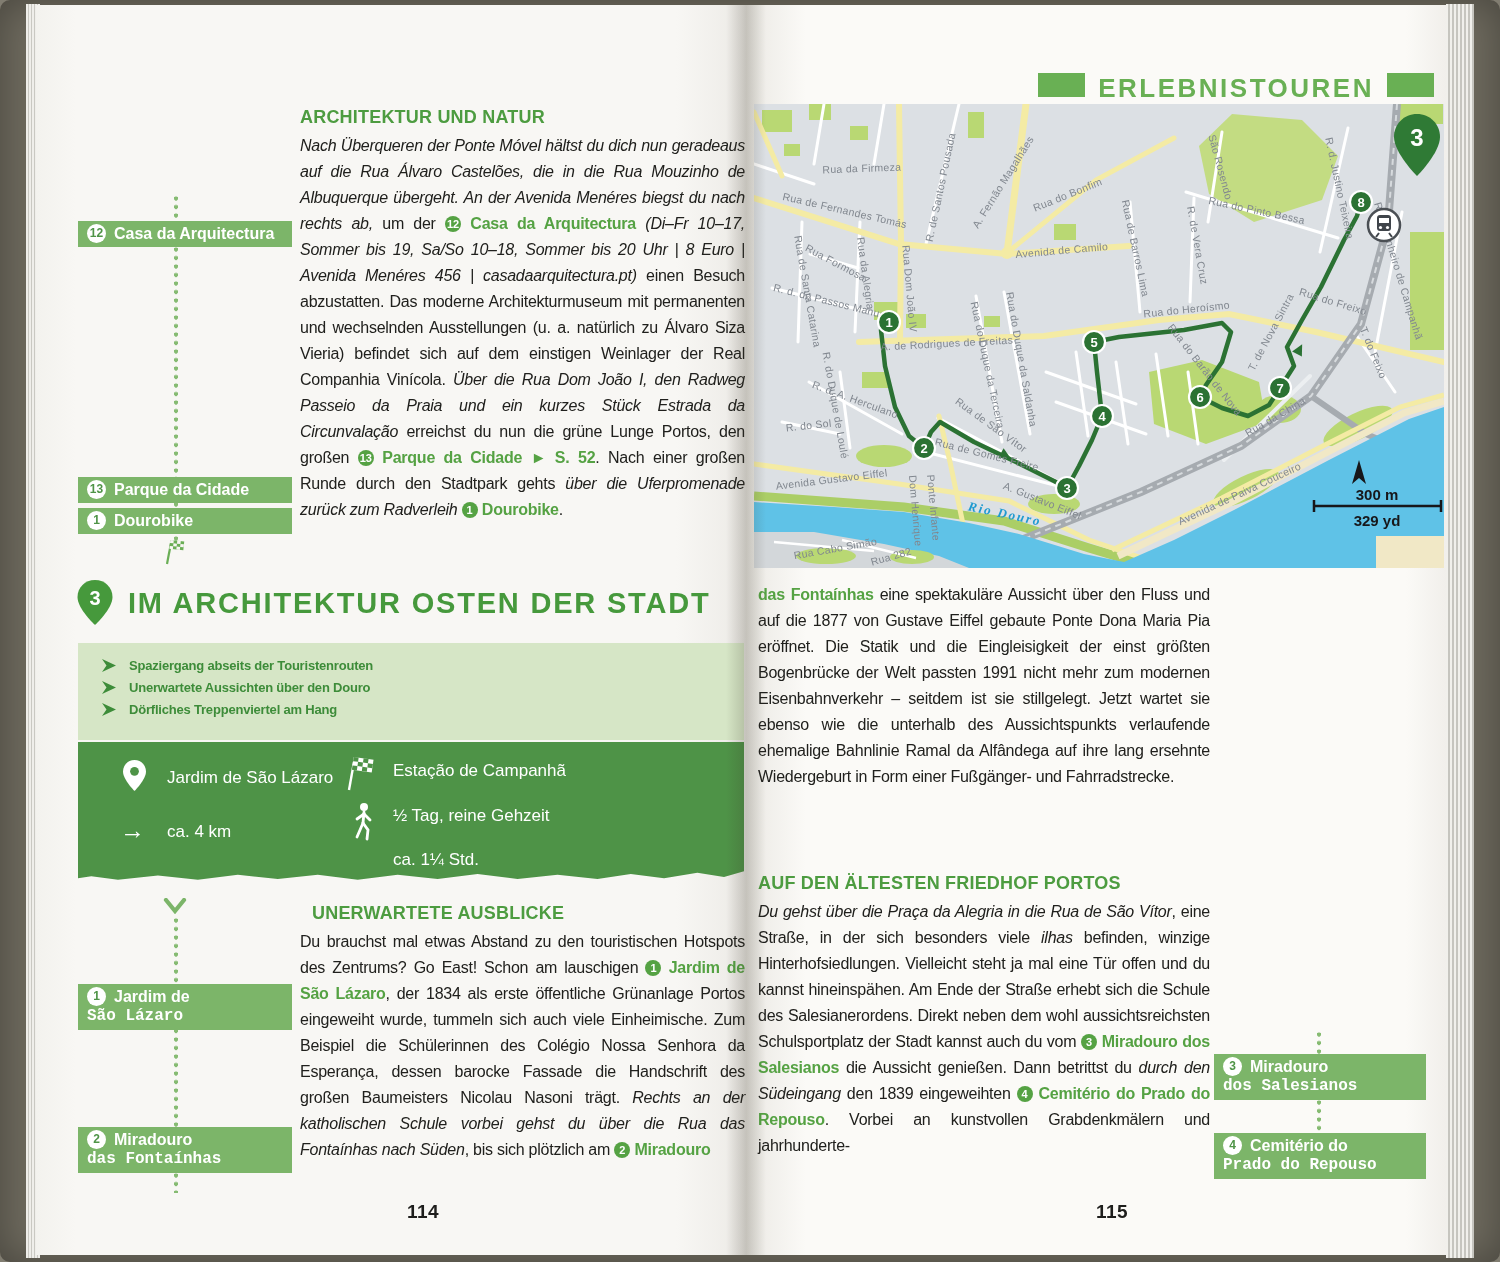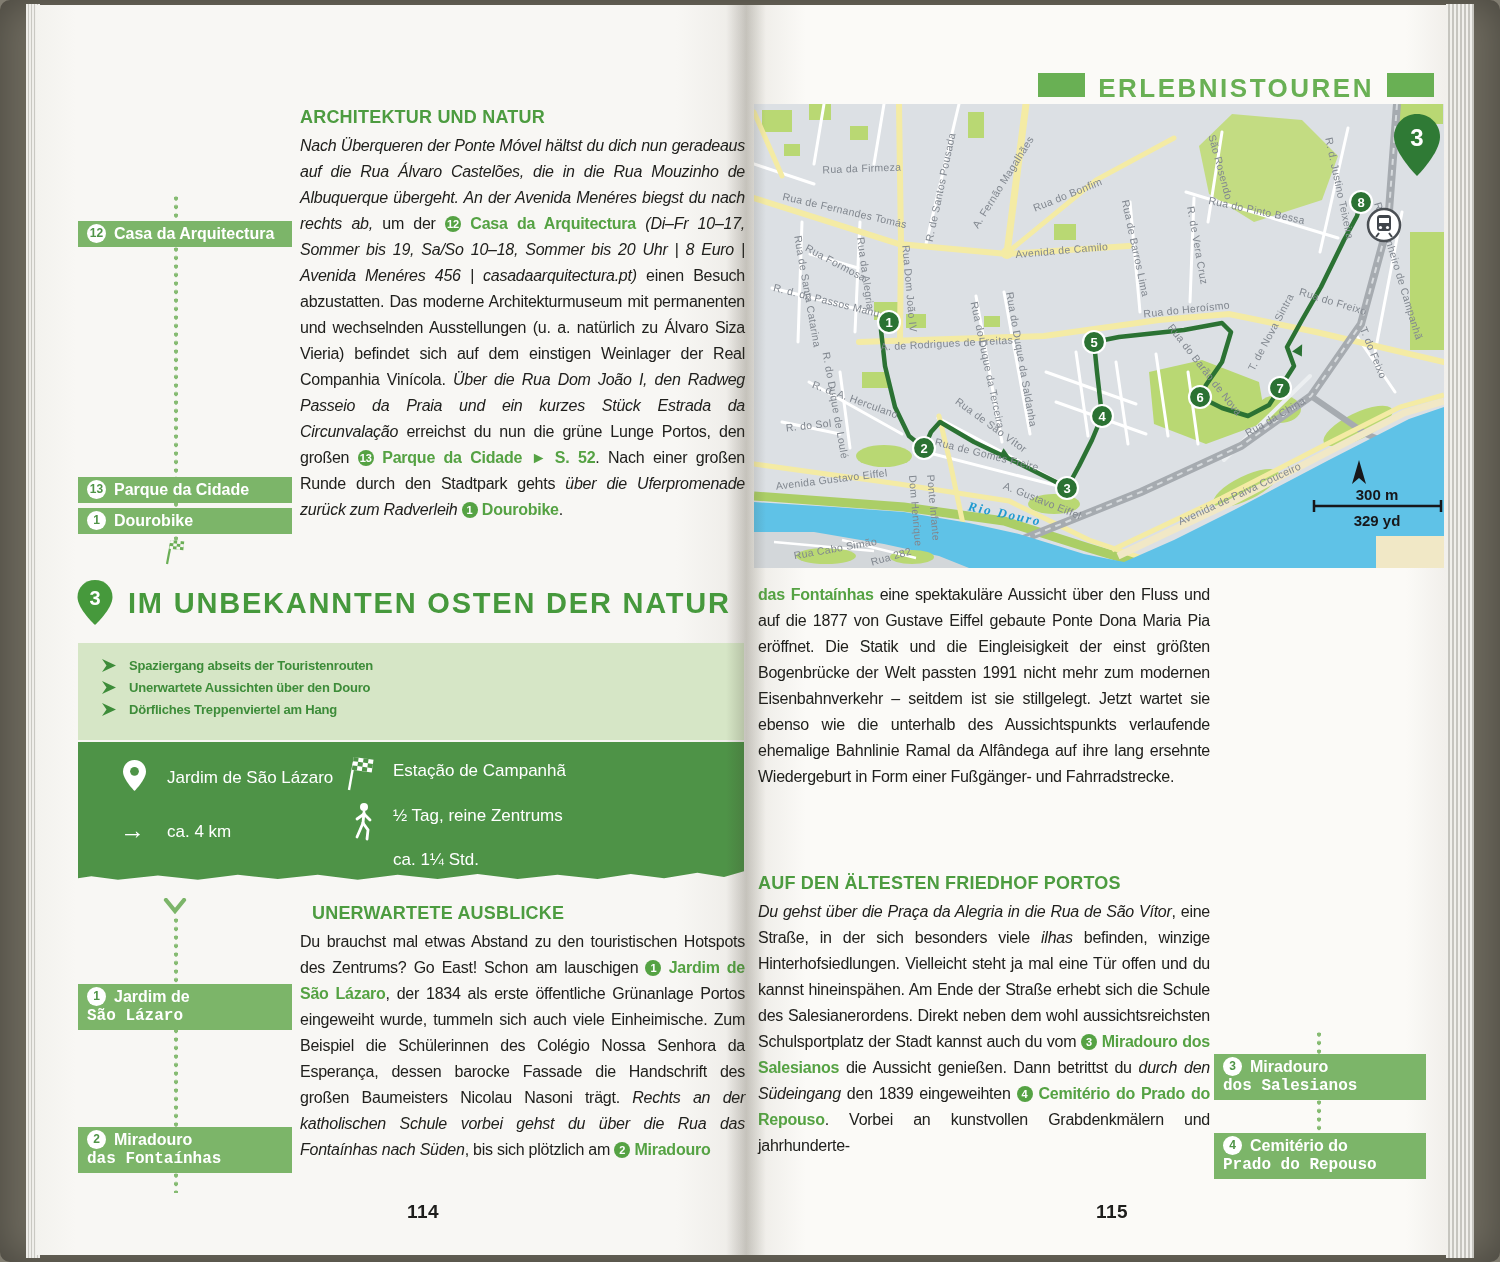--- a/index.html
+++ b/index.html
@@ -97,21 +97,21 @@
   </svg>
 
   <div class="h-green" style="left:264px;top:102px;">ARCHITEKTUR UND NATUR</div>
   <div class="para" style="left:264px;top:128px;width:445px;"><span class="seg-i">Nach Überqueren der Ponte Móvel hältst du dich nun geradeaus auf die Rua Álvaro Castelões, die in die Rua Mouzinho de Albuquerque übergeht. An der Avenida Menéres biegst du nach rechts ab, </span><span class="seg">um der </span><span class="seg-n">12</span><span class="seg-g"> Casa da Arquitectura </span><span class="seg-i">(Di–Fr 10–17, Sommer bis 19, Sa/So 10–18, Sommer bis 20 Uhr | 8 Euro | Avenida Menéres 456 | casadaarquitectura.pt)</span><span class="seg"> einen Besuch abzustatten. Das moderne Architekturmuseum mit permanenten und wechselnden Ausstellungen (u. a. natürlich zu Álvaro Siza Vieria) befindet sich auf dem einstigen Weinlager der Real Companhia Vinícola. </span><span class="seg-i">Über die Rua Dom João I, den Radweg Passeio da Praia und ein kurzes Stück Estrada da Circunvalação</span><span class="seg"> erreichst du nun die grüne Lunge Portos, den großen </span><span class="seg-n">13</span><span class="seg-g"> Parque da Cidade ► S. 52</span><span class="seg">. Nach einer großen Runde durch den Stadtpark gehts </span><span class="seg-i">über die Uferpromenade zurück zum Radverleih </span><span class="seg-n">1</span><span class="seg-g"> Dourobike</span><span class="seg">.</span></div>
 
   <div class="tour-row" style="left:40px;top:574px;">
     <svg width="38" height="48" viewBox="0 0 38 48">
       <path d="M19,1 C9,1 1.5,8.5 1.5,18 C1.5,30 19,46 19,46 C19,46 36.5,30 36.5,18 C36.5,8.5 29,1 19,1 Z" fill="#46993c"></path>
       <text x="19" y="26" text-anchor="middle" font-size="20" font-weight="bold" fill="#fff" font-family="Liberation Sans, sans-serif">3</text>
     </svg>
-    <span class="tour-title">IM UNBEKANNTEN OSTEN DER NATUR</span>
+    <span class="tour-title">IM ARCHITEKTUR OSTEN DER STADT</span>
   </div>
 
   <div class="lightbox" style="left:42px;top:638px;width:666px;height:97px;">
     <div style="height:8px;"></div>
     <div class="bullet-row">
       <svg width="15" height="13" viewBox="0 0 15 13">
           <path d="M0,0 L14,6.5 L0,13 L4.5,6.5 Z" fill="#3d8c39"></path>
         </svg>
       <span>Spaziergang abseits der Touristenrouten</span>
     </div>
@@ -153,21 +153,21 @@
     <svg style="position:absolute;left:272px;top:60px;" width="28" height="42" viewBox="0 0 28 42">
       <circle cx="14" cy="5" r="4" fill="#fff"></circle>
       <g stroke="#fff" stroke-width="2.8" stroke-linecap="round" fill="none">
         <path d="M14,10 L13,21"></path>
         <path d="M14,12 L7,17"></path>
           <path d="M14,12 L20,18"></path>
         <path d="M13,21 L7,35"></path>
           <path d="M13,21 L18,28 L17,37"></path>
       </g>
     </svg>
-    <div class="itext" style="left:315px;top:64px;">½ Tag, reine Zentrums</div>
+    <div class="itext" style="left:315px;top:64px;">½ Tag, reine Gehzeit</div>
     <div class="itext" style="left:315px;top:108px;">ca. 1¼ Std.</div>
   </div>
 
   <svg style="position:absolute;left:127px;top:893px;" width="24" height="16" viewBox="0 0 24 16">
     <polyline points="3,2 12,13 21,2" fill="none" stroke="#7cb569" stroke-width="4.2" stroke-linecap="round"></polyline>
   </svg>
   <div class="dotline" style="left:137px;top:912px;height:276px;"></div>
   <div class="mlabel" style="left:42px;top:979px;">
     <div class="row1">
         <span class="box-badge">1</span>

